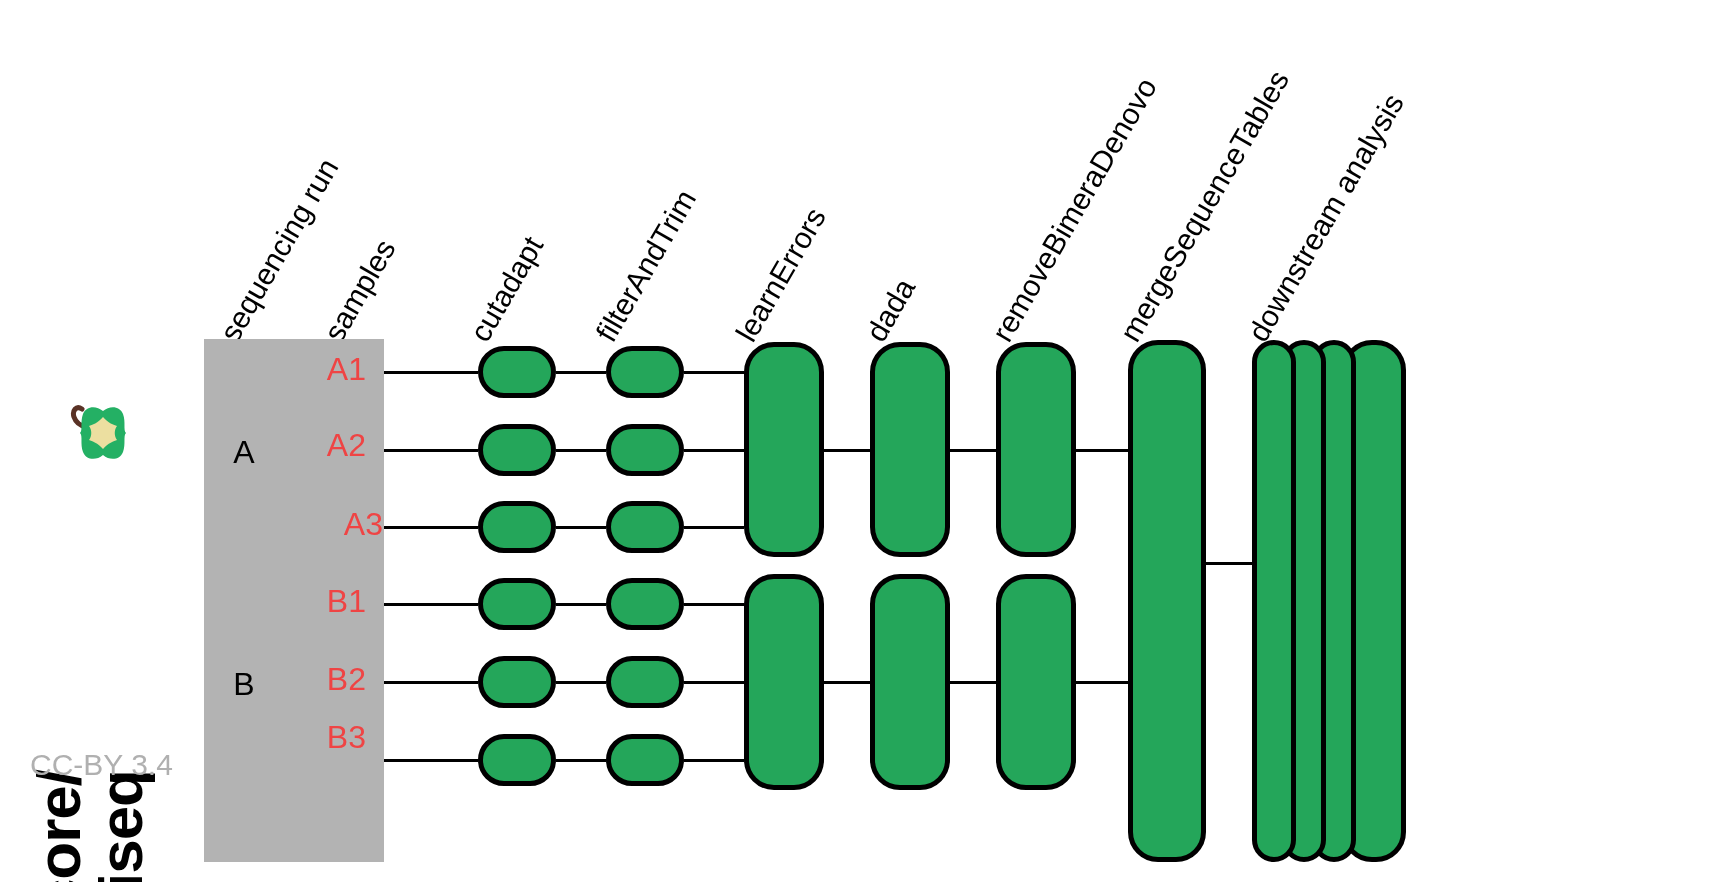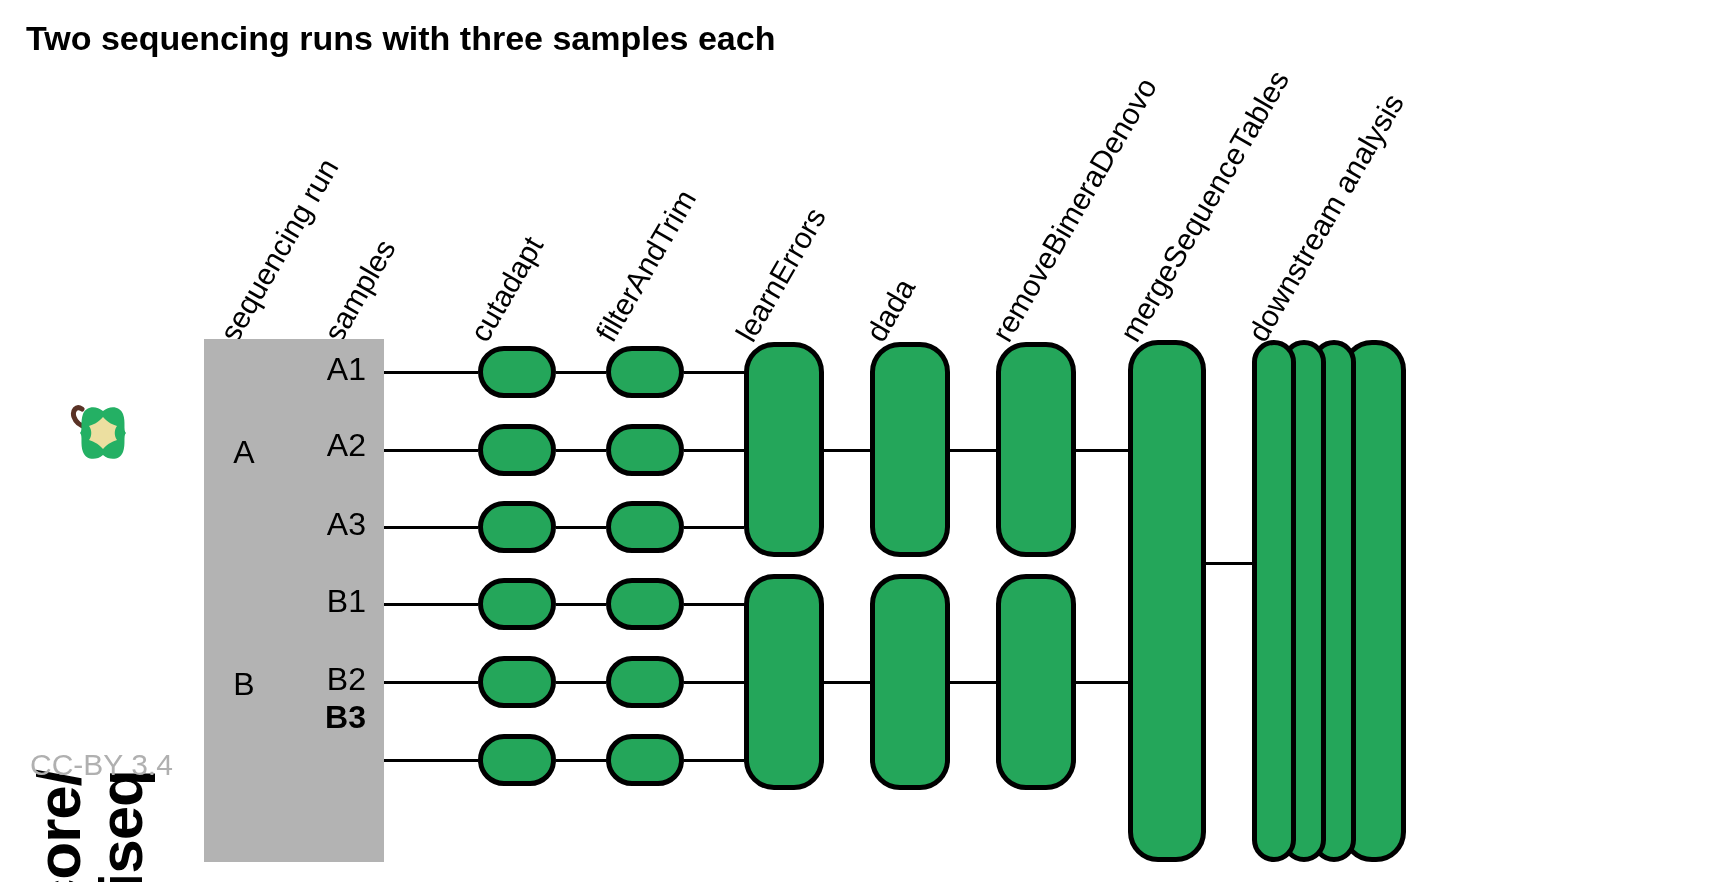--- a/index.html
+++ b/index.html
@@ -64,21 +64,21 @@
     position:absolute;
     background:#b3b3b3;
   }
   .run-name{
     position:absolute;
     font-size:32px;color:#000;
     text-align:center;
   }
   .sample-name{
     position:absolute;
-    font-size:32px;color:#000000;
+    font-size:32px;color:#ef4444;
     text-align:right;
   }
 
   
   .wire{
     position:absolute;
     background:#000000;
     height:3px;
   }
 
@@ -92,21 +92,20 @@
   .pill{border-radius:34px;}
   .tall{border-radius:30px;}
   .stack-item{border-radius:30px;}
 </style>
 </head>
 <body>
 
 <div id="stage">
 
   <div class="title">
-    <span class="l2">Two sequencing runs with three samples each</span>
   </div>
 
   <div class="logo-wrap">
     <svg class="apple" viewBox="0 0 82 58" xmlns="http://www.w3.org/2000/svg">
       <path d="M20 6 C14 2 10 8 12 14 C14 20 20 23 24 24" fill="none" stroke="#5a3226" stroke-width="5" stroke-linecap="round"></path>
       <path d="M41 8
                C34 2 24 3 21 11
                C18 19 21 27 18 30
                C21 33 18 41 21 49
                C24 57 34 58 41 52
@@ -152,21 +151,21 @@
       <div class="proc pill" style="left: 478px; top: 346px; width: 78px; height: 52px;"></div>
       <div class="wire" style="left: 556px; top: 371px; width: 50px;"></div>
       <div class="proc pill" style="left: 606px; top: 346px; width: 78px; height: 52px;"></div>
       <div class="wire" style="left: 684px; top: 371px; width: 60px;"></div>
       <div class="sample-name" style="left: 264px; top: 427px; width: 102px;">A2</div>
       <div class="wire" style="left: 384px; top: 449px; width: 94px;"></div>
       <div class="proc pill" style="left: 478px; top: 424px; width: 78px; height: 52px;"></div>
       <div class="wire" style="left: 556px; top: 449px; width: 50px;"></div>
       <div class="proc pill" style="left: 606px; top: 424px; width: 78px; height: 52px;"></div>
       <div class="wire" style="left: 684px; top: 449px; width: 60px;"></div>
-      <div class="sample-name" style="left: 264px; top: 506px; width: 102px;">A3</div>
+      <div class="sample-name" style="left: 281px; top: 506px; width: 102px;">A3</div>
       <div class="wire" style="left: 384px; top: 526px; width: 94px;"></div>
       <div class="proc pill" style="left: 478px; top: 501px; width: 78px; height: 52px;"></div>
       <div class="wire" style="left: 556px; top: 526px; width: 50px;"></div>
       <div class="proc pill" style="left: 606px; top: 501px; width: 78px; height: 52px;"></div>
       <div class="wire" style="left: 684px; top: 526px; width: 60px;"></div>
       <div class="proc tall" style="left: 744px; top: 342px; width: 80px; height: 215px;"></div>
       <div class="wire" style="left: 824px; top: 449px; width: 46px;"></div>
       <div class="proc tall" style="left: 870px; top: 342px; width: 80px; height: 215px;"></div>
       <div class="wire" style="left: 950px; top: 449px; width: 46px;"></div>
       <div class="proc tall" style="left: 996px; top: 342px; width: 80px; height: 215px;"></div>
@@ -178,21 +177,21 @@
       <div class="proc pill" style="left: 478px; top: 578px; width: 78px; height: 52px;"></div>
       <div class="wire" style="left: 556px; top: 603px; width: 50px;"></div>
       <div class="proc pill" style="left: 606px; top: 578px; width: 78px; height: 52px;"></div>
       <div class="wire" style="left: 684px; top: 603px; width: 60px;"></div>
       <div class="sample-name" style="left: 264px; top: 661px; width: 102px;">B2</div>
       <div class="wire" style="left: 384px; top: 681px; width: 94px;"></div>
       <div class="proc pill" style="left: 478px; top: 656px; width: 78px; height: 52px;"></div>
       <div class="wire" style="left: 556px; top: 681px; width: 50px;"></div>
       <div class="proc pill" style="left: 606px; top: 656px; width: 78px; height: 52px;"></div>
       <div class="wire" style="left: 684px; top: 681px; width: 60px;"></div>
-      <div class="sample-name" style="left: 264px; top: 699px; width: 102px; font-weight: bold;">B3</div>
+      <div class="sample-name" style="left: 264px; top: 719px; width: 102px;">B3</div>
       <div class="wire" style="left: 384px; top: 759px; width: 94px;"></div>
       <div class="proc pill" style="left: 478px; top: 734px; width: 78px; height: 52px;"></div>
       <div class="wire" style="left: 556px; top: 759px; width: 50px;"></div>
       <div class="proc pill" style="left: 606px; top: 734px; width: 78px; height: 52px;"></div>
       <div class="wire" style="left: 684px; top: 759px; width: 60px;"></div>
       <div class="proc tall" style="left: 744px; top: 574px; width: 80px; height: 216px;"></div>
       <div class="wire" style="left: 824px; top: 681px; width: 46px;"></div>
       <div class="proc tall" style="left: 870px; top: 574px; width: 80px; height: 216px;"></div>
       <div class="wire" style="left: 950px; top: 681px; width: 46px;"></div>
       <div class="proc tall" style="left: 996px; top: 574px; width: 80px; height: 216px;"></div>

